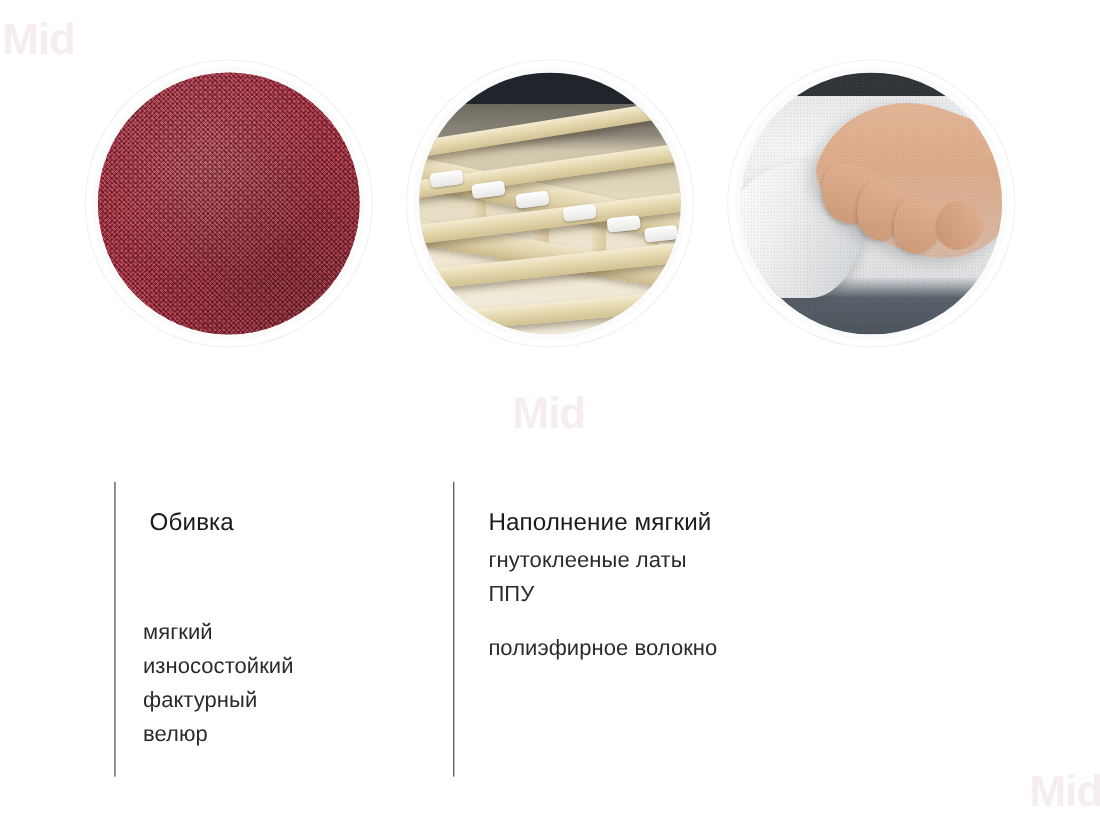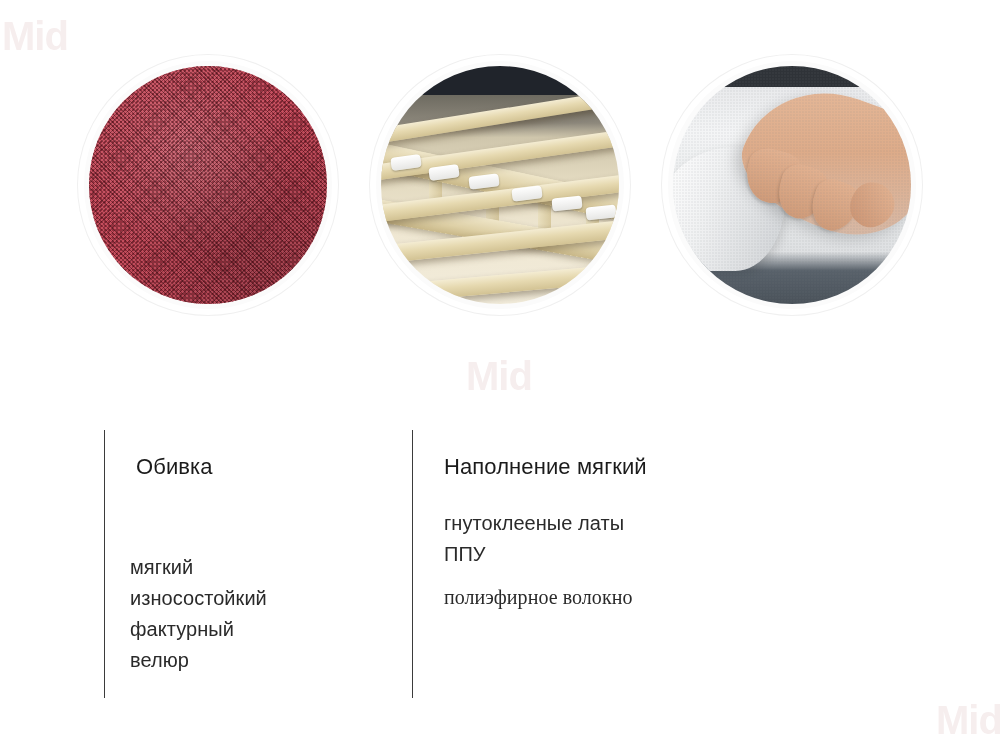--- a/index.html
+++ b/index.html
@@ -217,21 +217,21 @@
   
   .specs {
     position: absolute;
     left: 0;
     top: 408px;
     width: 1000px;
     height: 300px;
   }
   .spec-col {
     position: absolute;
-    top: 8px;
+    top: 16px;
     height: 290px;
   }
   .spec-col.left  { left: 104px; width: 300px; }
   .spec-col.right { left: 412px; width: 420px; }
   .spec-rule {
     position: absolute;
     left: 0;
     top: 14px;
     width: 1px;
     height: 268px;
@@ -253,23 +253,23 @@
     font-weight: 400;
     color: #2a2a2a;
     line-height: 31px;
     letter-spacing: 0.05px;
     white-space: pre-line;
   }
   .left-title { margin-top: 38px; margin-left: 6px; }
   .left-text  { margin-top: 72px; }
 
   .right-title-1 { margin-top: 38px; }
-  .right-text-1  { margin-top: 28px; }
+  .right-text-1  { margin-top: 6px; }
   .right-title-2 { margin-top: 62px; }
-  .right-text-2  { margin-top: 12px; font-family: Liberation Serif, serif; }
+  .right-text-2  { margin-top: 18px; }
 </style>
 </head>
 <body>
 
 <div id="page">
 
   <div class="watermark wm-tl">Mid</div>
   <div class="watermark wm-c">Mid</div>
   <div class="watermark wm-br">Mid</div>
 

